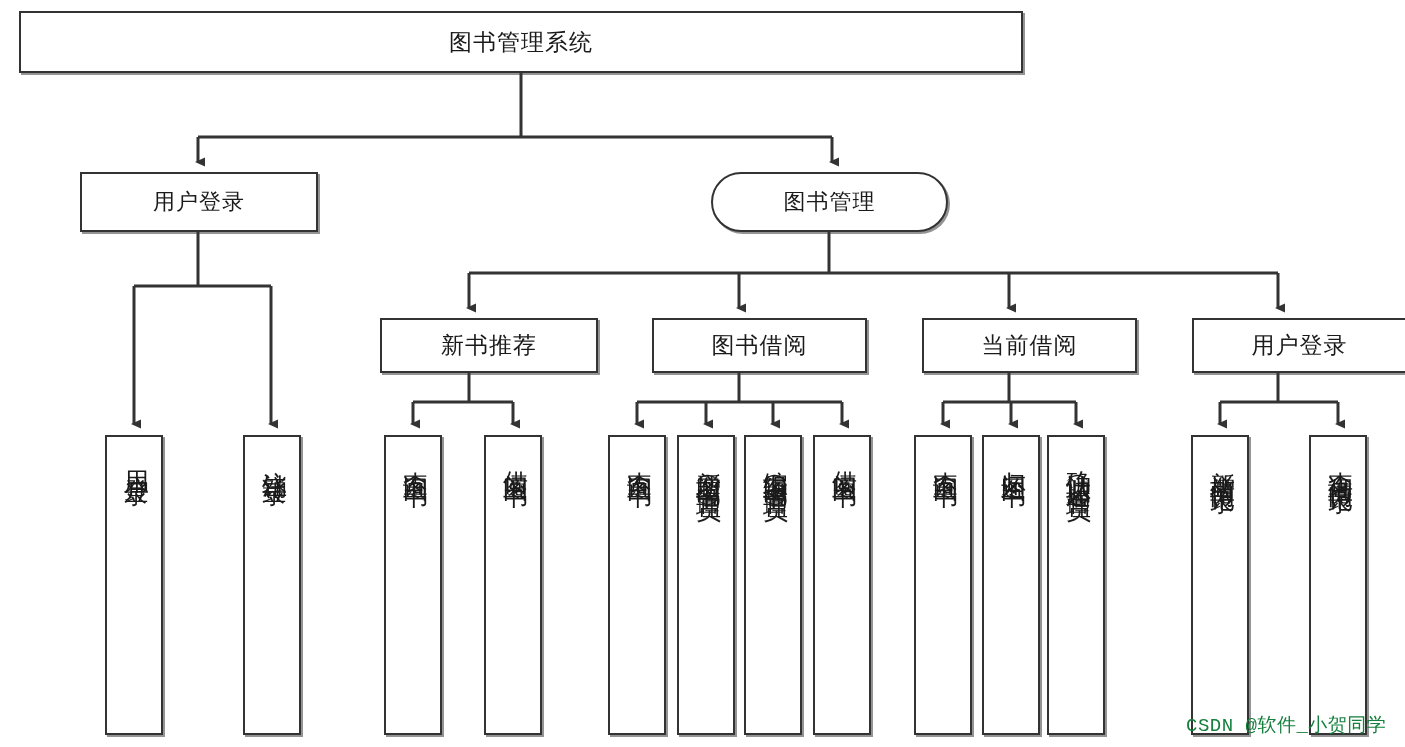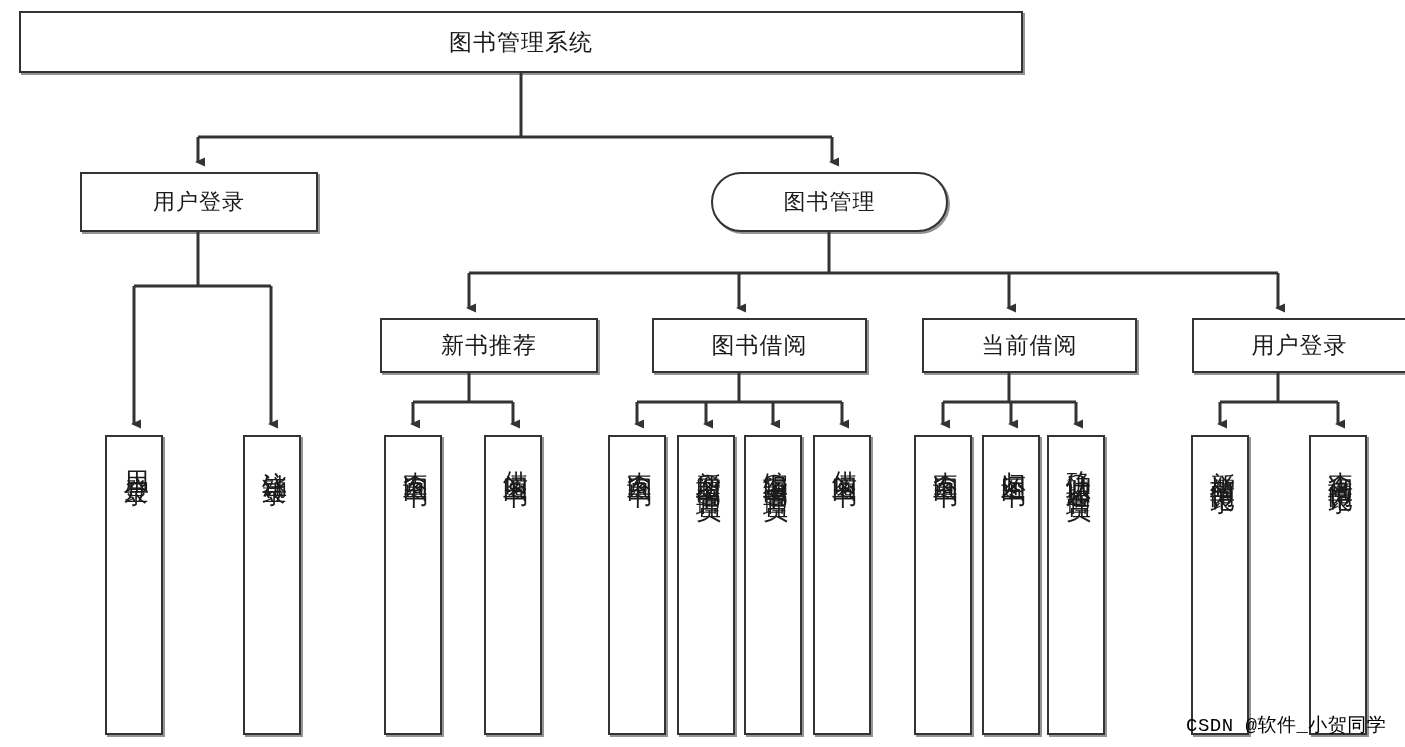--- a/index.html
+++ b/index.html
@@ -55,21 +55,21 @@
     white-space: nowrap;
   }
   .level1 { font-size: 23px; }
   .level2 { font-size: 22px; }
   .level3 { font-size: 23px; margin-left: 20px; }
   #watermark {
     position: absolute;
     left: 1186px;
     top: 712px;
     font-size: 19px;
-    color: #000000;
+    color: #15803d;
     white-space: nowrap;
     letter-spacing: 0.5px;
   }
 </style>
 </head>
 <body>
 
 <div id="diagram-root">
 
   <svg id="diagram-svg" viewBox="0 0 1405 747">

